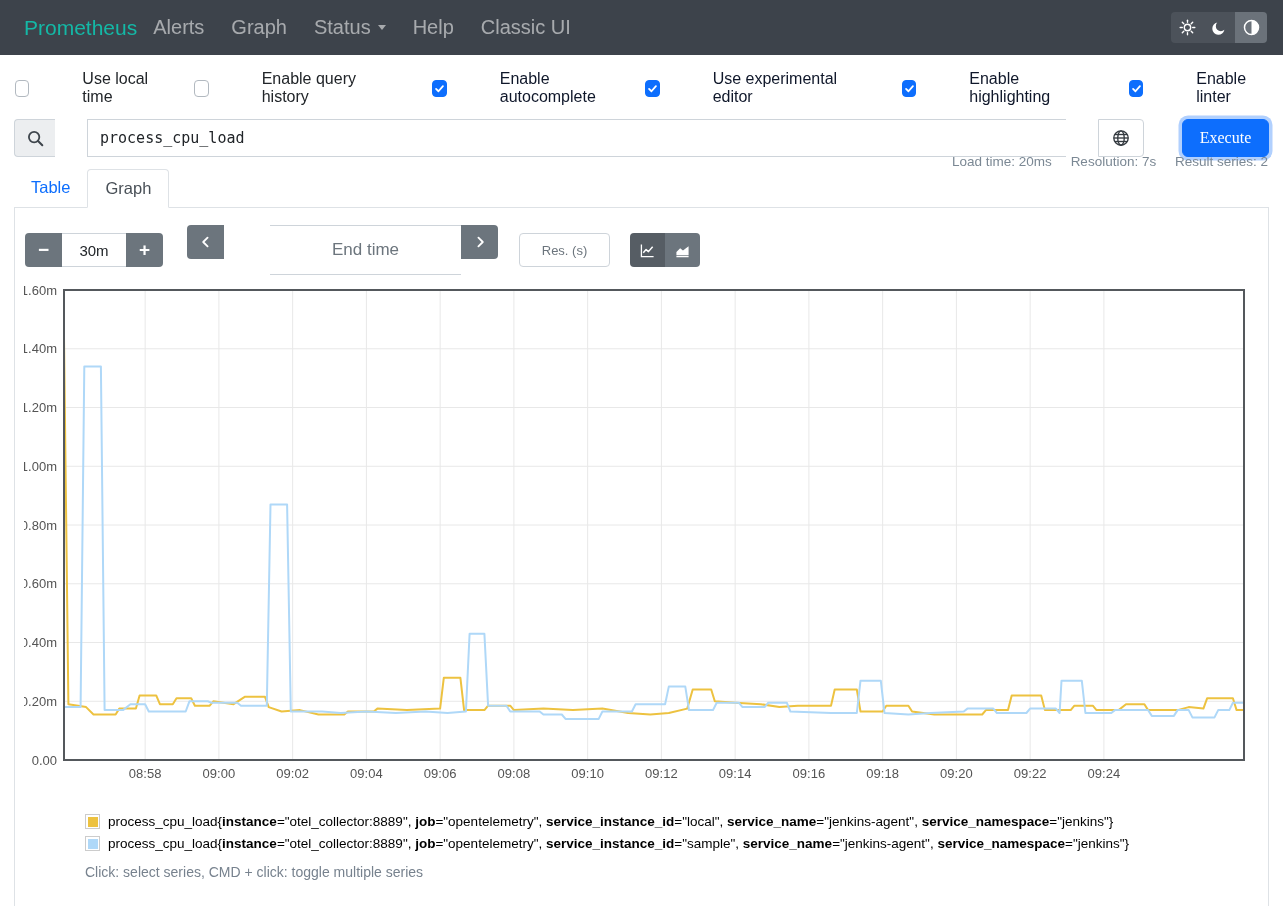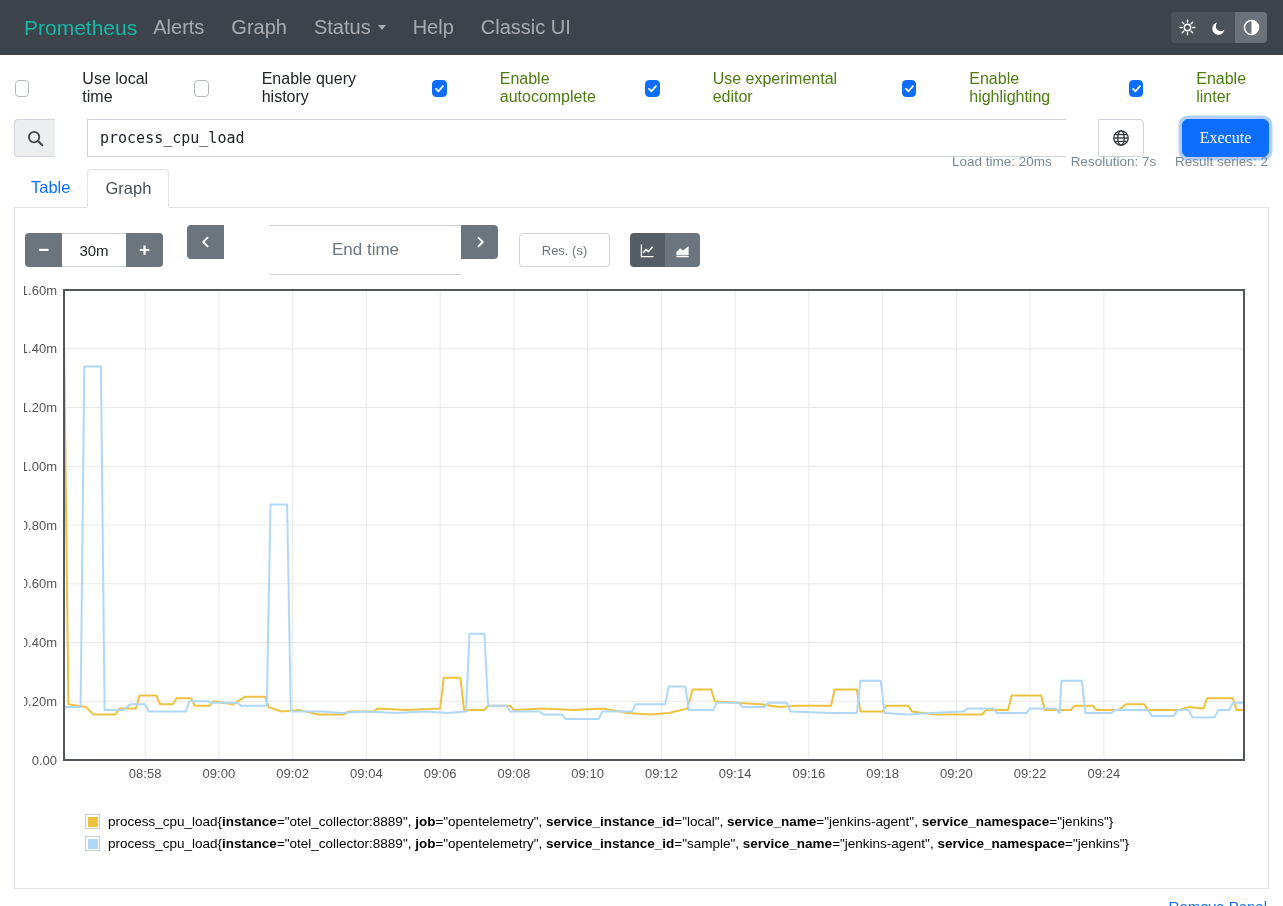--- a/index.html
+++ b/index.html
@@ -16,21 +16,21 @@
   .theme-btn { width:32px; height:31px; background:#4c525a; border:none; display:flex; align-items:center; justify-content:center; cursor:pointer; }
   .theme-btn.active { background:#6b727a; }
 
   
   .options-row { display:flex; justify-content:space-between; align-items:center; margin:15px 15px 13px 15px; }
   .opt-group { display:flex; align-items:center; }
   .opt { display:flex; align-items:center; margin-right:29px; font-size:16px; cursor:pointer;gap:44px; }
   .opt:last-child { margin-right:0; }
   .cb { width:17px; height:17px; border-radius:4px; margin-right:9px; display:flex; align-items:center; justify-content:center; background:#fff; border:1px solid #b2b9c0; }
   .cb.checked { background:#0d6efd; border-color:#0d6efd; }
-  .opt.checked { color:#4d7c0f;padding-left:19px; }
+  .opt.checked { color:#0f172a;padding-left:19px; }
 
   
   .query-row { display:flex; margin:0 14px; height:38px; position:relative;gap:32px; }
   .q-addon { width:41px; background:#eceef0; border:1px solid #ced4da; border-right:0; border-radius:4px 0 0 4px; display:flex; align-items:center; justify-content:center; }
   .q-input { flex:1; border:1px solid #ced4da; border-right:0; padding:0 12px; font-family:"DejaVu Sans Mono", monospace; font-size:15px; color:#212529; outline:none; }
   .globe-btn { width:46px; background:#fff; border:1px solid #ced4da; border-radius:0 4px 4px 0; display:flex; align-items:center; justify-content:center; cursor:pointer; }
   .execute-btn { width:87px; margin-left:6px; background:#0d6efd; border:1px solid #0d6efd; border-radius:6px; color:#fff; font-size:16px; cursor:pointer; box-shadow:0 0 0 3.5px rgba(13,110,253,.32); font-family:Liberation Serif, serif; }
 
   
   .stats-row { position:absolute; top:154px; right:15px; font-size:13.5px; color:#7b8894; }
@@ -298,18 +298,19 @@
           </span>
           <span>process_cpu_load{<b>instance</b>="otel_collector:8889", <b>job</b>="opentelemetry", <b>service_instance_id</b>="local", <b>service_name</b>="jenkins-agent", <b>service_namespace</b>="jenkins"}</span>
         </div>
         <div class="legend-row">
           <span class="swatch">
             <div style="background: rgb(175, 216, 248);"></div>
           </span>
           <span>process_cpu_load{<b>instance</b>="otel_collector:8889", <b>job</b>="opentelemetry", <b>service_instance_id</b>="sample", <b>service_name</b>="jenkins-agent", <b>service_namespace</b>="jenkins"}</span>
         </div>
       </div>
+    <div class="hint">Click: select series, CMD + click: toggle multiple series</div>
   </div>
 </div>
 
 <div class="footer-row">
   <a class="remove-link">Remove Panel</a>
 </div>
 
 </body></html>

